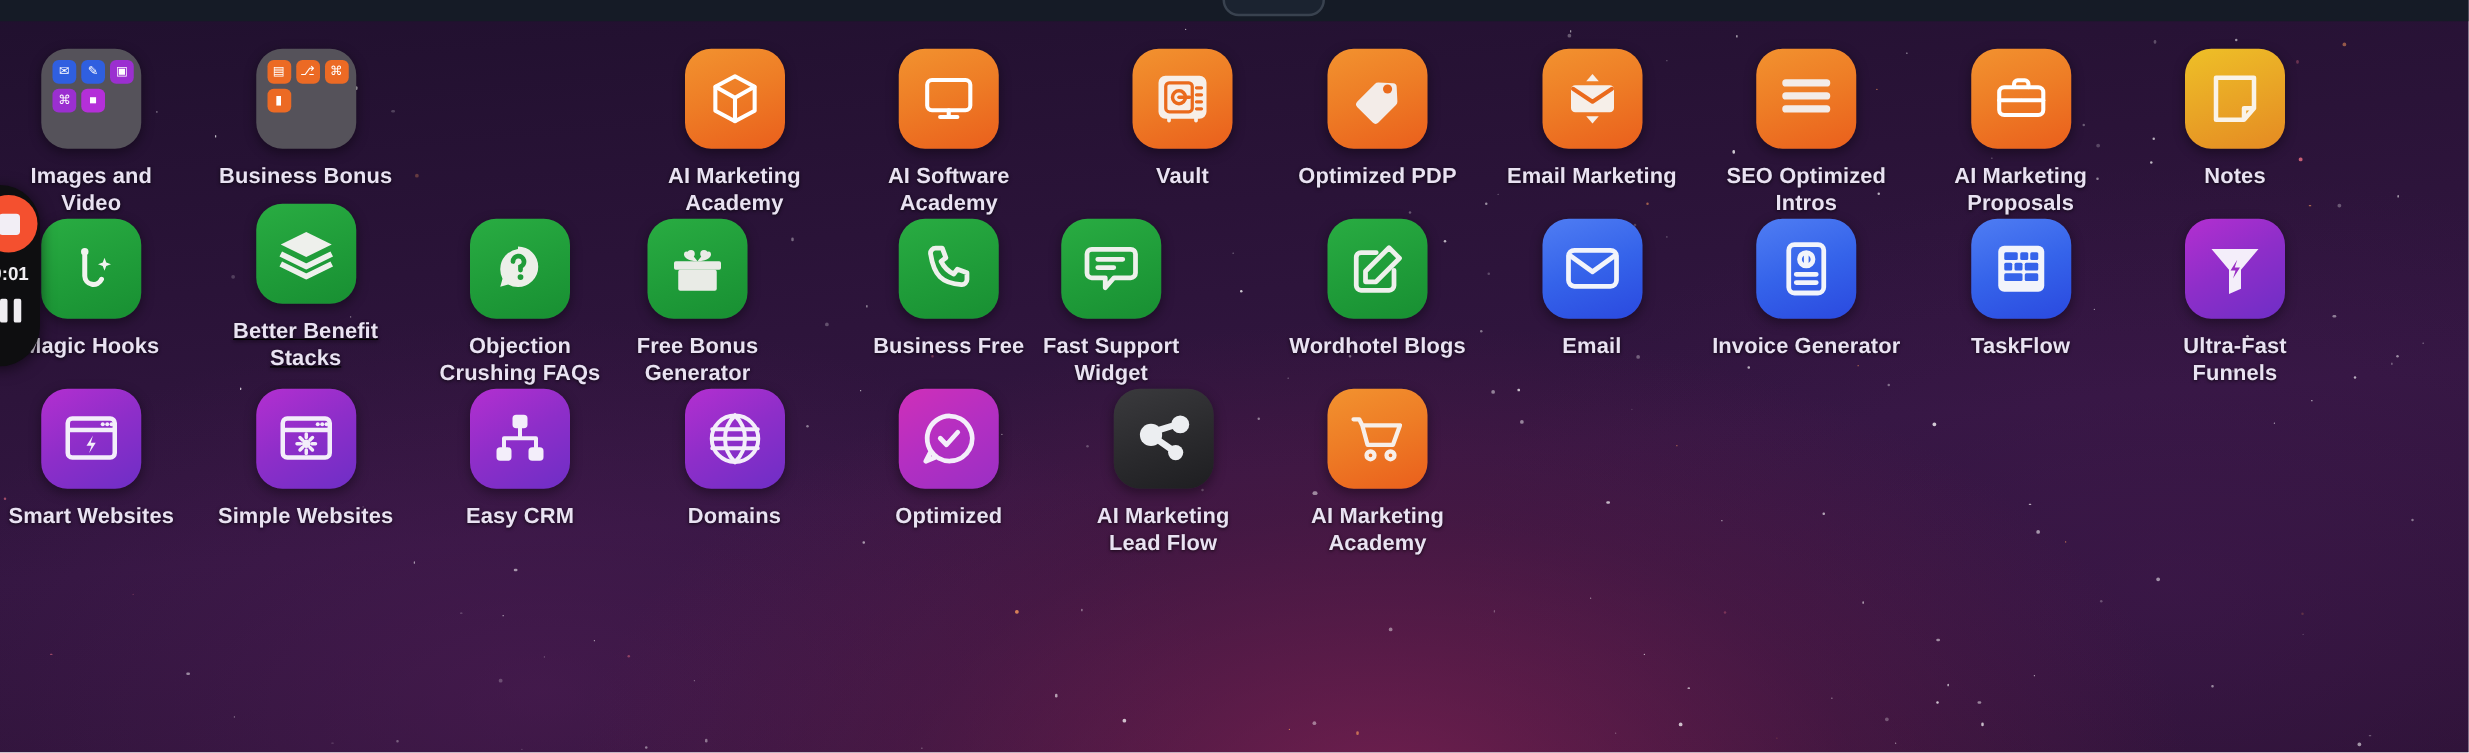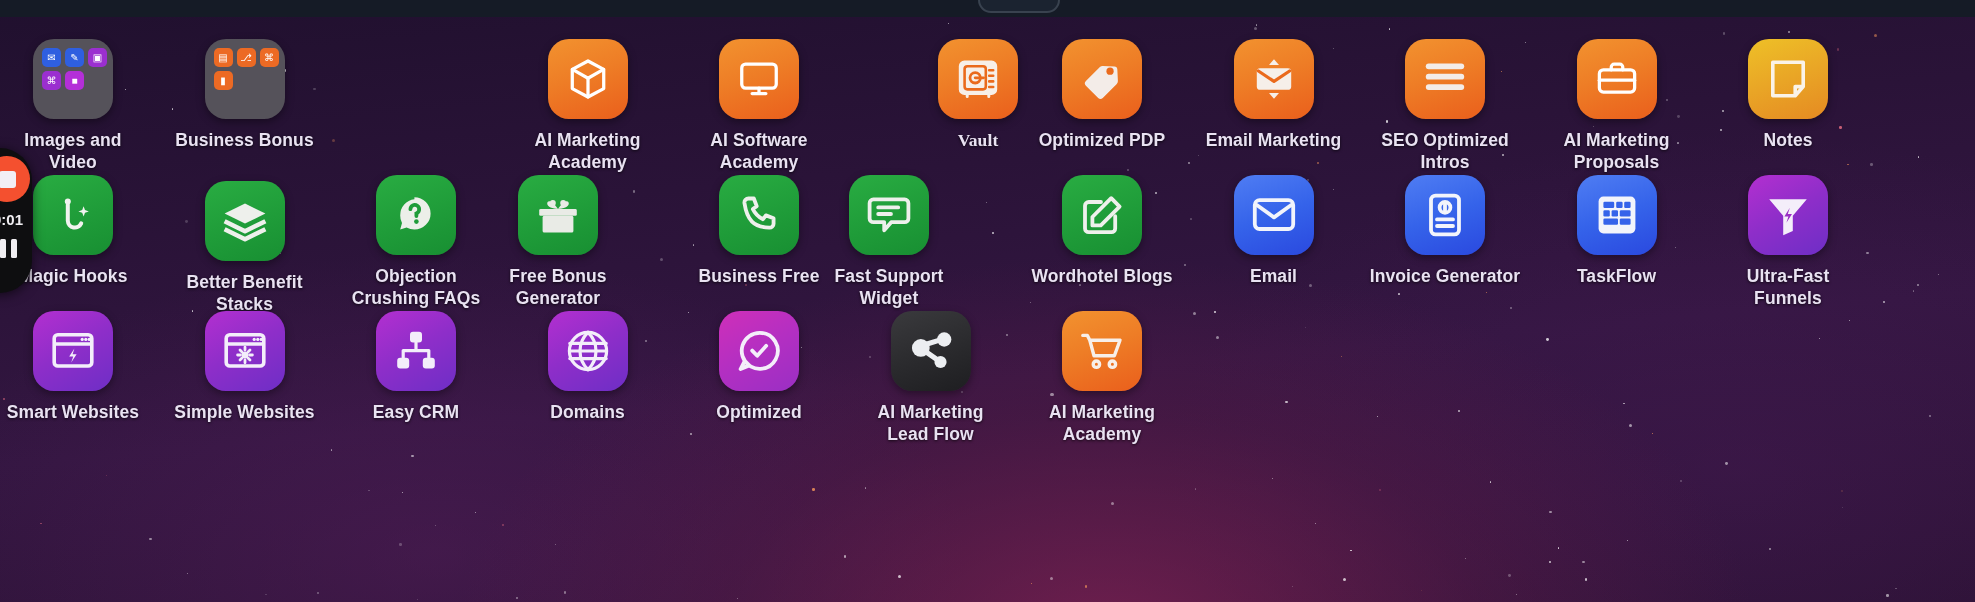--- a/index.html
+++ b/index.html
@@ -390,21 +390,21 @@
       <div class="app-cell" style="left: 674px; top: 22px;">
         <div class="app-tile" style="background: linear-gradient(160deg, rgb(242, 146, 47) 0%, rgb(238, 125, 38) 45%, rgb(234, 95, 28) 100%);">
           <svg width="46" height="46" viewBox="0 0 24 24" fill="none" stroke="#ffffff" stroke-width="1.7" stroke-linecap="round" stroke-linejoin="round">
             <rect x="3" y="4.2" width="18" height="12.6" rx="2"></rect>
             <path d="M12 16.8v2.6M8.4 19.6h7.2"></path>
           </svg>
         </div>
         <div class="app-label">AI Software
 Academy</div>
       </div>
-      <div class="app-cell" style="left: 893px; top: 22px; font-family: Liberation Serif, serif;">
+      <div class="app-cell" style="left: 861px; top: 22px;">
         <div class="app-tile" style="background: linear-gradient(160deg, rgb(242, 146, 47) 0%, rgb(238, 125, 38) 45%, rgb(234, 95, 28) 100%);">
           <svg width="48" height="48" viewBox="0 0 24 24" fill="none" stroke="#ffffff" stroke-width="1.6" stroke-linejoin="round">
             <rect x="3.2" y="3.6" width="17.6" height="15.6" rx="2" fill="#f7efe8" stroke="#f7efe8"></rect>
             <rect x="5.3" y="5.6" width="10.6" height="11.6" rx="1.4" fill="none" stroke="#ea6a1c" stroke-width="1.3"></rect>
             <circle cx="10.6" cy="11.4" r="2.6" fill="none" stroke="#ea6a1c" stroke-width="1.4"></circle>
             <path d="M10.6 11.4h4.2" stroke="#ea6a1c" stroke-width="1.4" stroke-linecap="round"></path>
             <path d="M17.6 7.6h2M17.6 10.4h2M17.6 13.2h2M17.6 16h2" stroke="#ea6a1c" stroke-width="1.3" stroke-linecap="round"></path>
             <path d="M6.6 19.3v1.4M17.4 19.3v1.4" stroke="#f7efe8" stroke-width="1.5" stroke-linecap="round"></path>
           </svg>
         </div>
@@ -465,21 +465,21 @@
       <div class="app-cell" style="left: -12px; top: 158px;">
         <div class="app-tile" style="background: linear-gradient(160deg, rgb(41, 172, 66) 0%, rgb(31, 156, 57) 55%, rgb(24, 143, 50) 100%);">
           <svg width="48" height="48" viewBox="0 0 24 24" fill="none" stroke="#f1f3ef" stroke-width="2" stroke-linecap="round" stroke-linejoin="round">
             <circle cx="9.4" cy="5.2" r="1.5" fill="#f1f3ef" stroke="none"></circle>
             <path d="M9.4 6.8v8.1a3.5 3.5 0 0 0 6.7 1.3"></path>
             <path d="M17.3 7.6l.7 1.9 1.9.7-1.9.7-.7 1.9-.7-1.9-1.9-.7 1.9-.7z" fill="#f1f3ef" stroke="none"></path>
           </svg>
         </div>
         <div class="app-label">Magic Hooks</div>
       </div>
-      <div class="app-cell" style="left: 159.5px; top: 164px;">
+      <div class="app-cell" style="left: 159.5px; top: 146px; text-decoration: underline;">
         <div class="app-tile" style="background: linear-gradient(160deg, rgb(41, 172, 66) 0%, rgb(31, 156, 57) 55%, rgb(24, 143, 50) 100%);">
           <svg width="48" height="46" viewBox="0 0 24 22">
             <path d="M12 2.3 22.2 7.3 12 12.3 1.8 7.3z" fill="#eef0ec"></path>
             <path d="M1.8 11.1 12 16.1l10.2-5" fill="none" stroke="#eef0ec" stroke-width="2.3" stroke-linejoin="round"></path>
             <path d="M1.8 15.1 12 20.1l10.2-5" fill="none" stroke="#eef0ec" stroke-width="2.3" stroke-linejoin="round"></path>
           </svg>
         </div>
         <div class="app-label">Better Benefit
 Stacks</div>
       </div>

